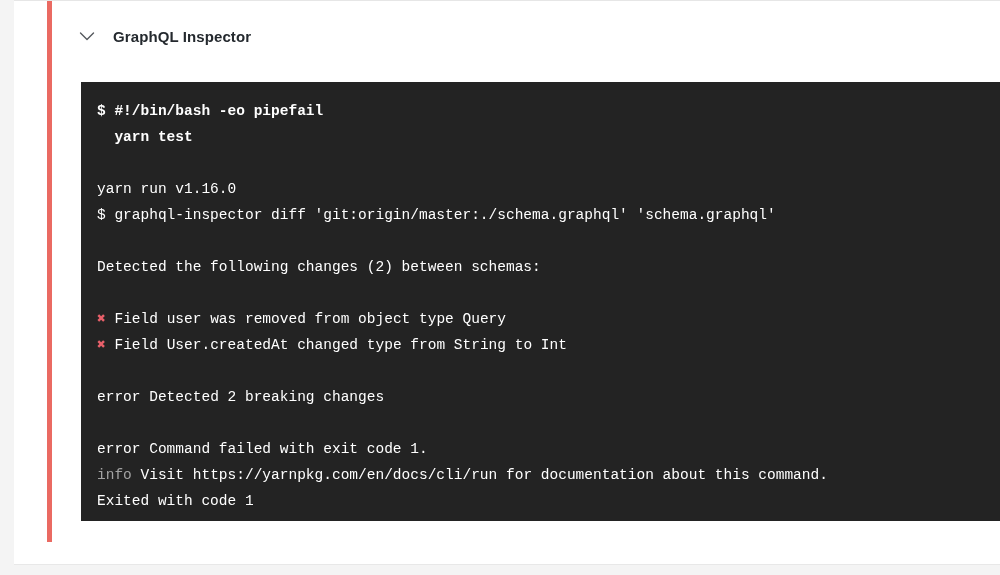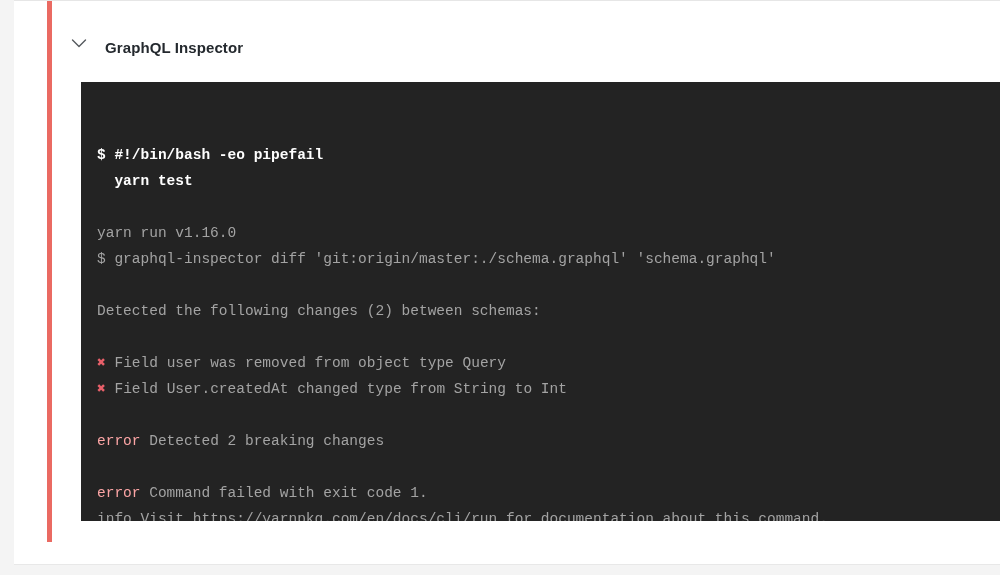--- a/index.html
+++ b/index.html
@@ -40,25 +40,25 @@
     left: 33px;
     top: 0px;
     width: 5px;
     height: 541px;
     background: #ea6a62;
   }
 
   
   .check-header {
     position: absolute;
-    left: 53px;
+    left: 61px;
     top: 16px;
     height: 38px;
     display: flex;
-    align-items: flex-end;
+    align-items: center;
     gap: 14px;
   }
 
   .chevron-icon {
     width: 24px;
     height: 24px;
     display: inline-flex;
     align-items: center;
     justify-content: center;
     color: #55595e;
@@ -86,40 +86,39 @@
     padding: 16px 16px 16px 16px;
     overflow: hidden;
   }
 
   .log {
     font-family: "Liberation Mono", "DejaVu Sans Mono", monospace;
     font-size: 14.5px;
     line-height: 26px;
     color: #e8e8e3;
     white-space: pre;
-    margin-top: 44px;
   }
 
   .log .line {
     white-space: pre;
     min-height: 26px;
   }
   .log .line.blank {
     height: 26px;
   }
 
   .log .bold {
     font-weight: bold;
     color: #ffffff;
   }
 
-  .tok-error { color: #fca5a5; }
+  .tok-error { color: #ffffff; }
   .tok-info  { color: #a3a3a3; }
   .tok-cross { color: #e8606a; font-weight: bold; }
-  .tok-plain { color: #a3a3a3; }
+  .tok-plain { color: #ffffff; }
 </style>
 </head>
 <body>
 
 <div class="page">
 
   <div class="card">
 
     <div class="accent-bar"></div>
 

